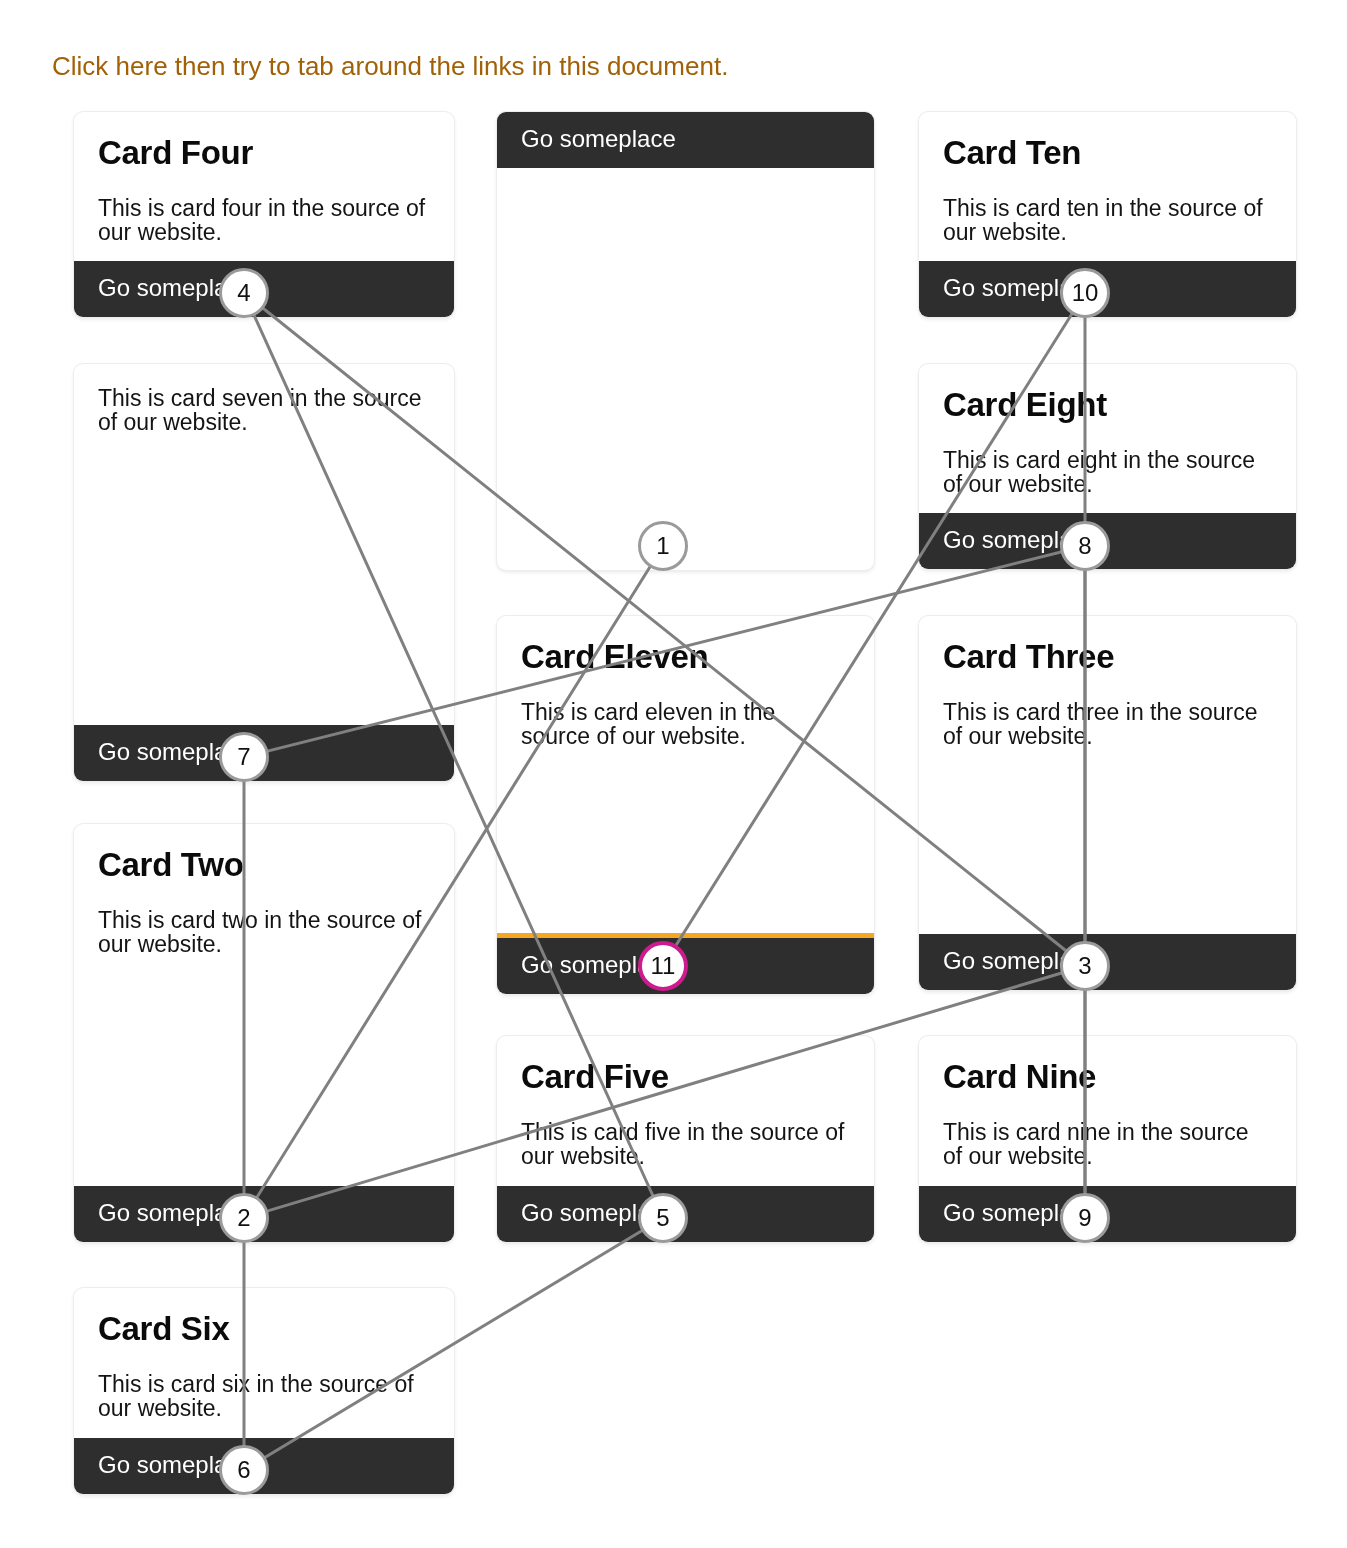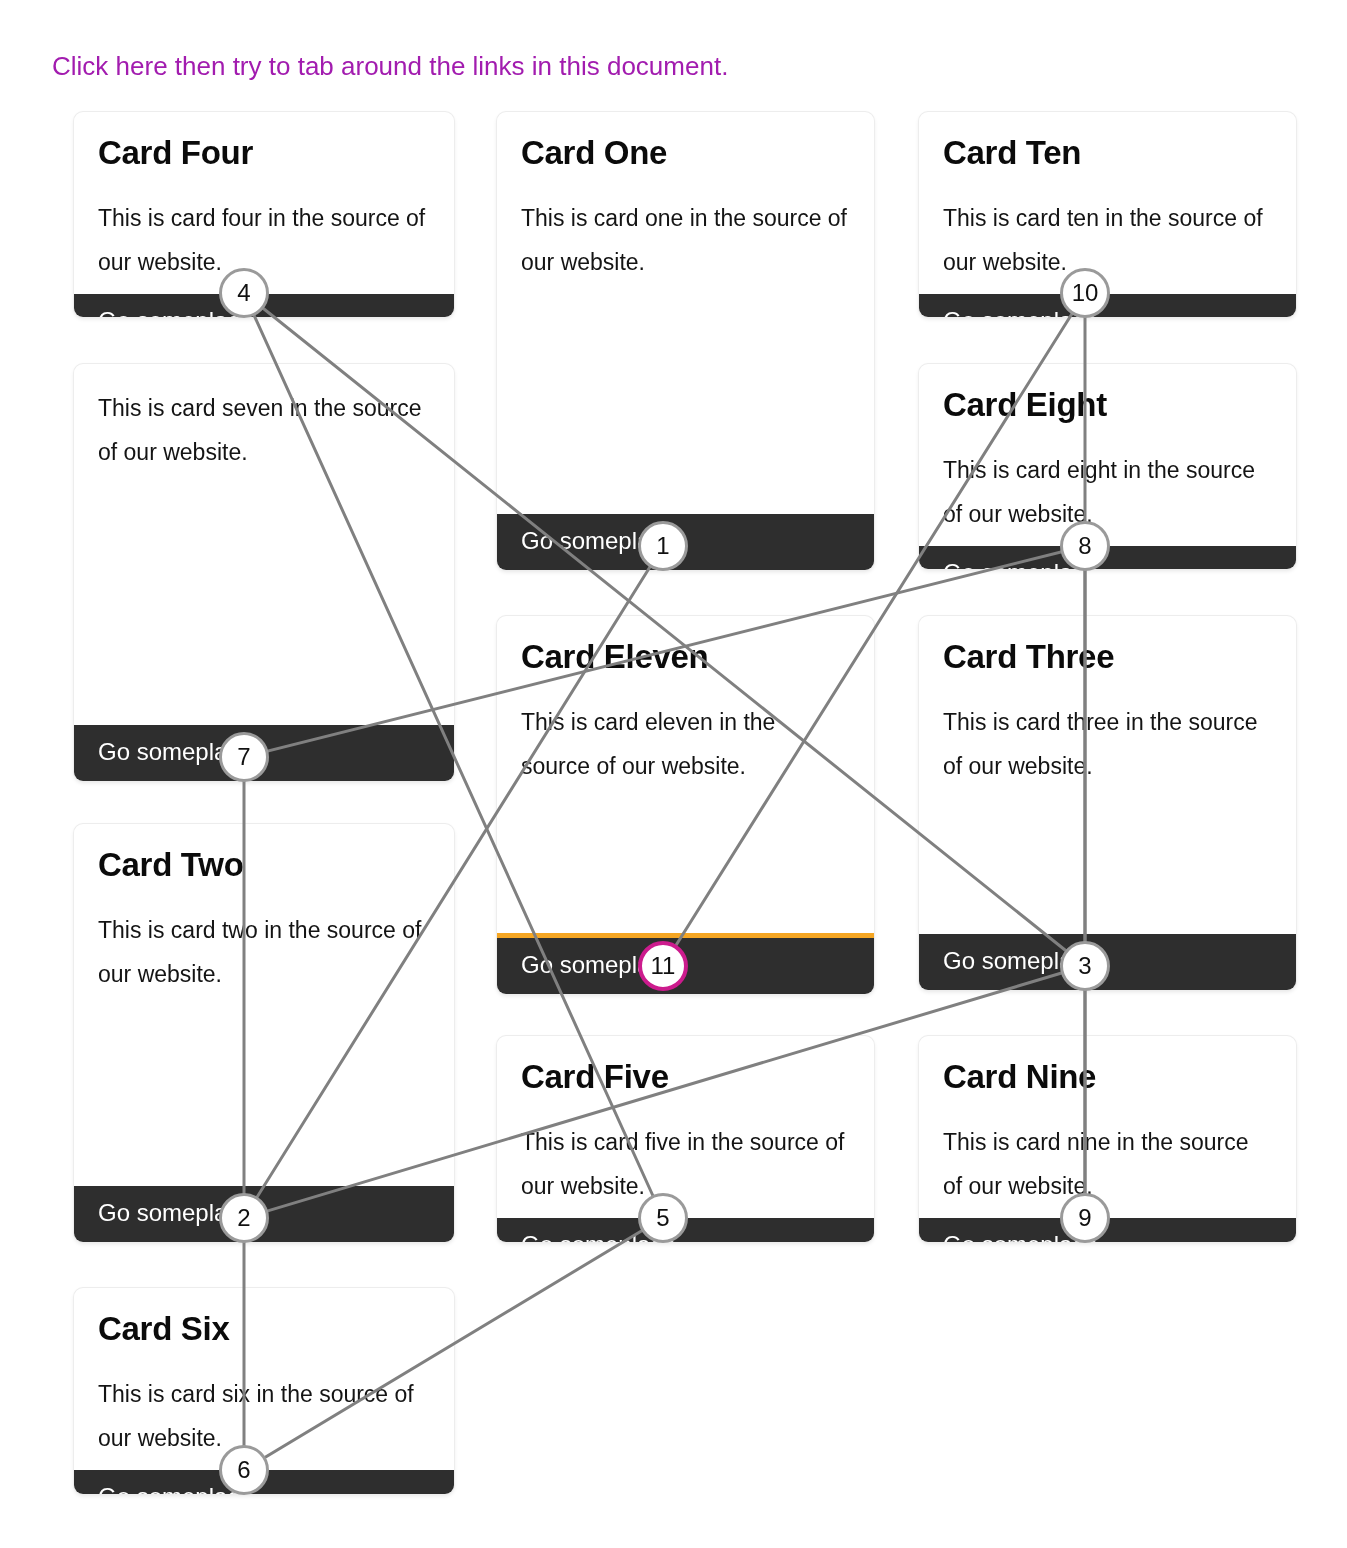--- a/index.html
+++ b/index.html
@@ -18,21 +18,21 @@
     height: 1548px;
     overflow: hidden;
     background: #ffffff;
   }
   .intro {
     position: absolute;
     left: 52px;
     top: 50px;
     font-size: 26px;
     line-height: 32px;
-    color: #a21caf;
+    color: #a16207;
     white-space: nowrap;
   }
   
   #grid {
     position: absolute;
     left: 0;
     top: 0;
     width: 1159px;
     height: 1548px;
     margin-left: 22px;
@@ -55,21 +55,21 @@
   .card-title {
     font-size: 33px;
     font-weight: bold;
     line-height: 38px;
     margin: 0 0 24px 0;
     letter-spacing: -0.3px;
     color: #0b0b0b;
   }
   .card-text {
     font-size: 23px;
-    line-height: 44px;
+    line-height: 24px;
     margin: 0;
     color: #141414;
   }
   .card-footer {
     flex: 0 0 auto;
     background: #2e2e2e;
     padding: 12px 24px 14px 24px;
     box-sizing: border-box;
     position: relative;
   }
@@ -126,24 +126,20 @@
 
   <div id="grid">
       <div class="card" style="left: 52px; top: 112px; width: 380px; height: 205px;">
         <div class="card-body">
           <h2 class="card-title">Card Four</h2>
           <p class="card-text">This is card four in the source of our website.</p>
         </div>
         <div class="card-footer"><a class="card-link" href="#">Go someplace</a></div>
       </div>
       <div class="card" style="left: 475px; top: 112px; width: 377px; height: 458px;">
-        <div class="card-body">
-          <h2 class="card-title">Card One</h2>
-          <p class="card-text">This is card one in the source of our website.</p>
-        </div>
         <div class="card-footer"><a class="card-link" href="#">Go someplace</a></div>
       </div>
       <div class="card" style="left: 897px; top: 112px; width: 377px; height: 205px;">
         <div class="card-body">
           <h2 class="card-title">Card Ten</h2>
           <p class="card-text">This is card ten in the source of our website.</p>
         </div>
         <div class="card-footer"><a class="card-link" href="#">Go someplace</a></div>
       </div>
       <div class="card" style="left: 52px; top: 364px; width: 380px; height: 417px;">

